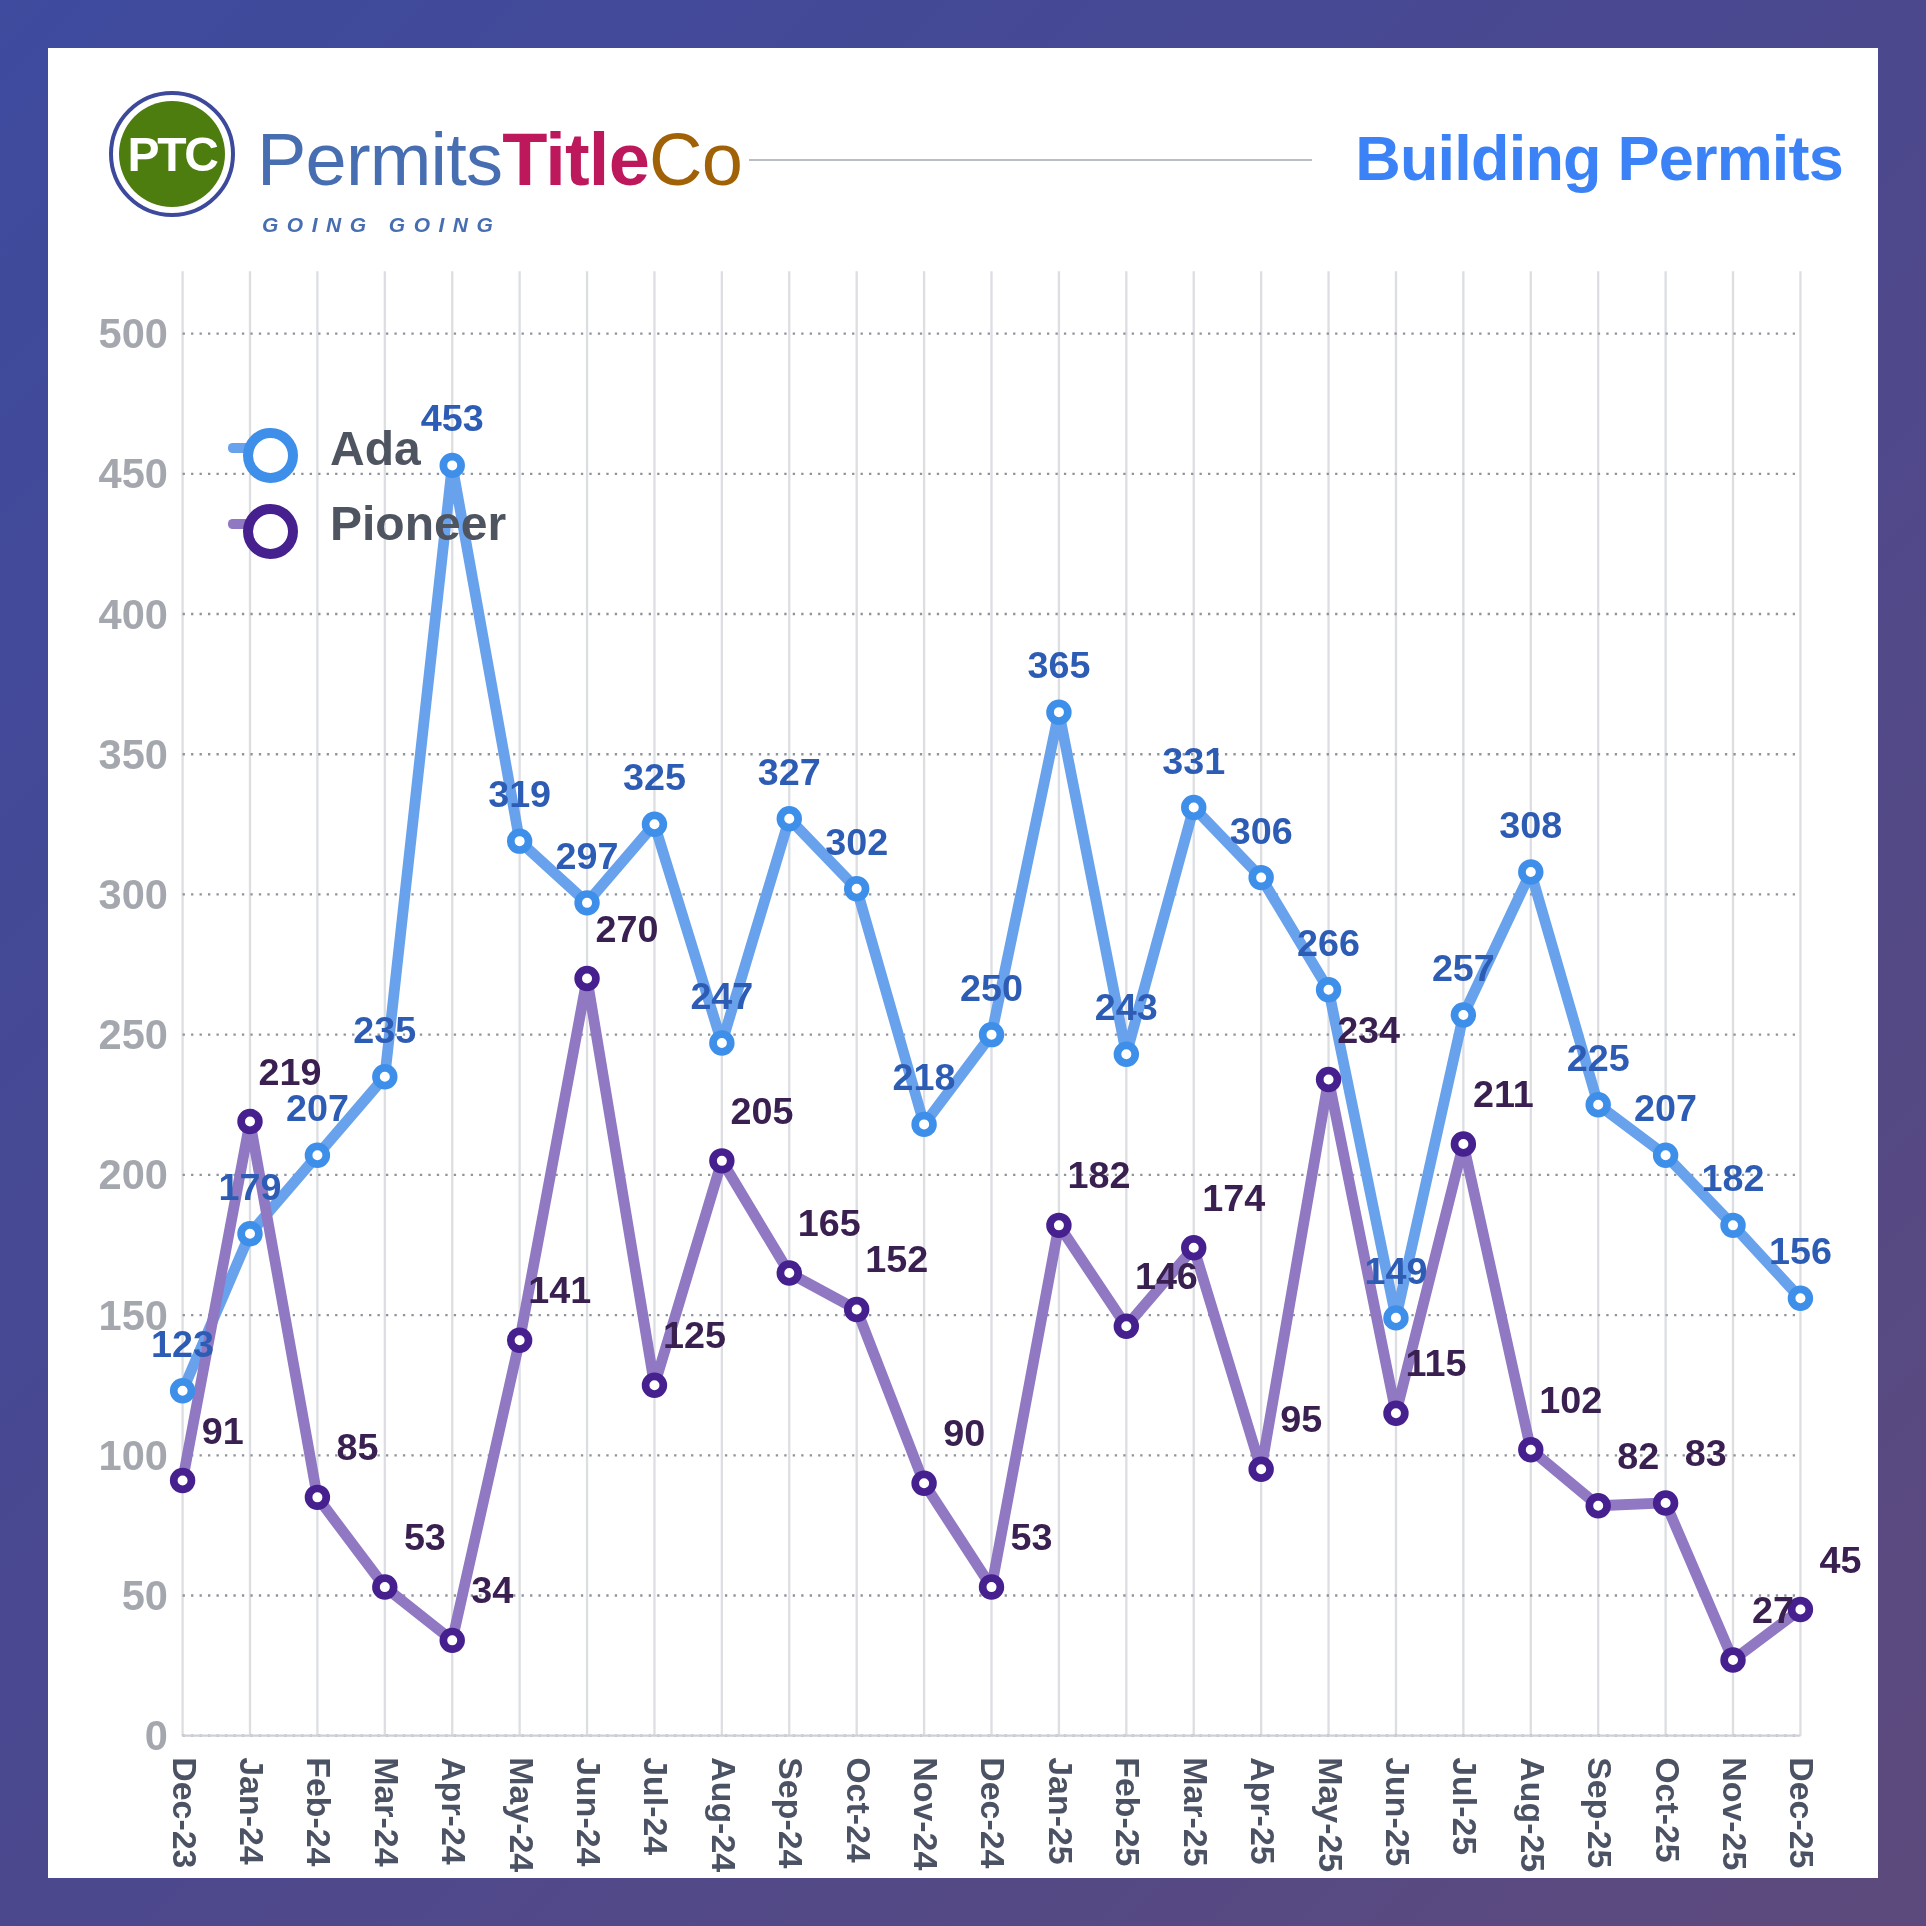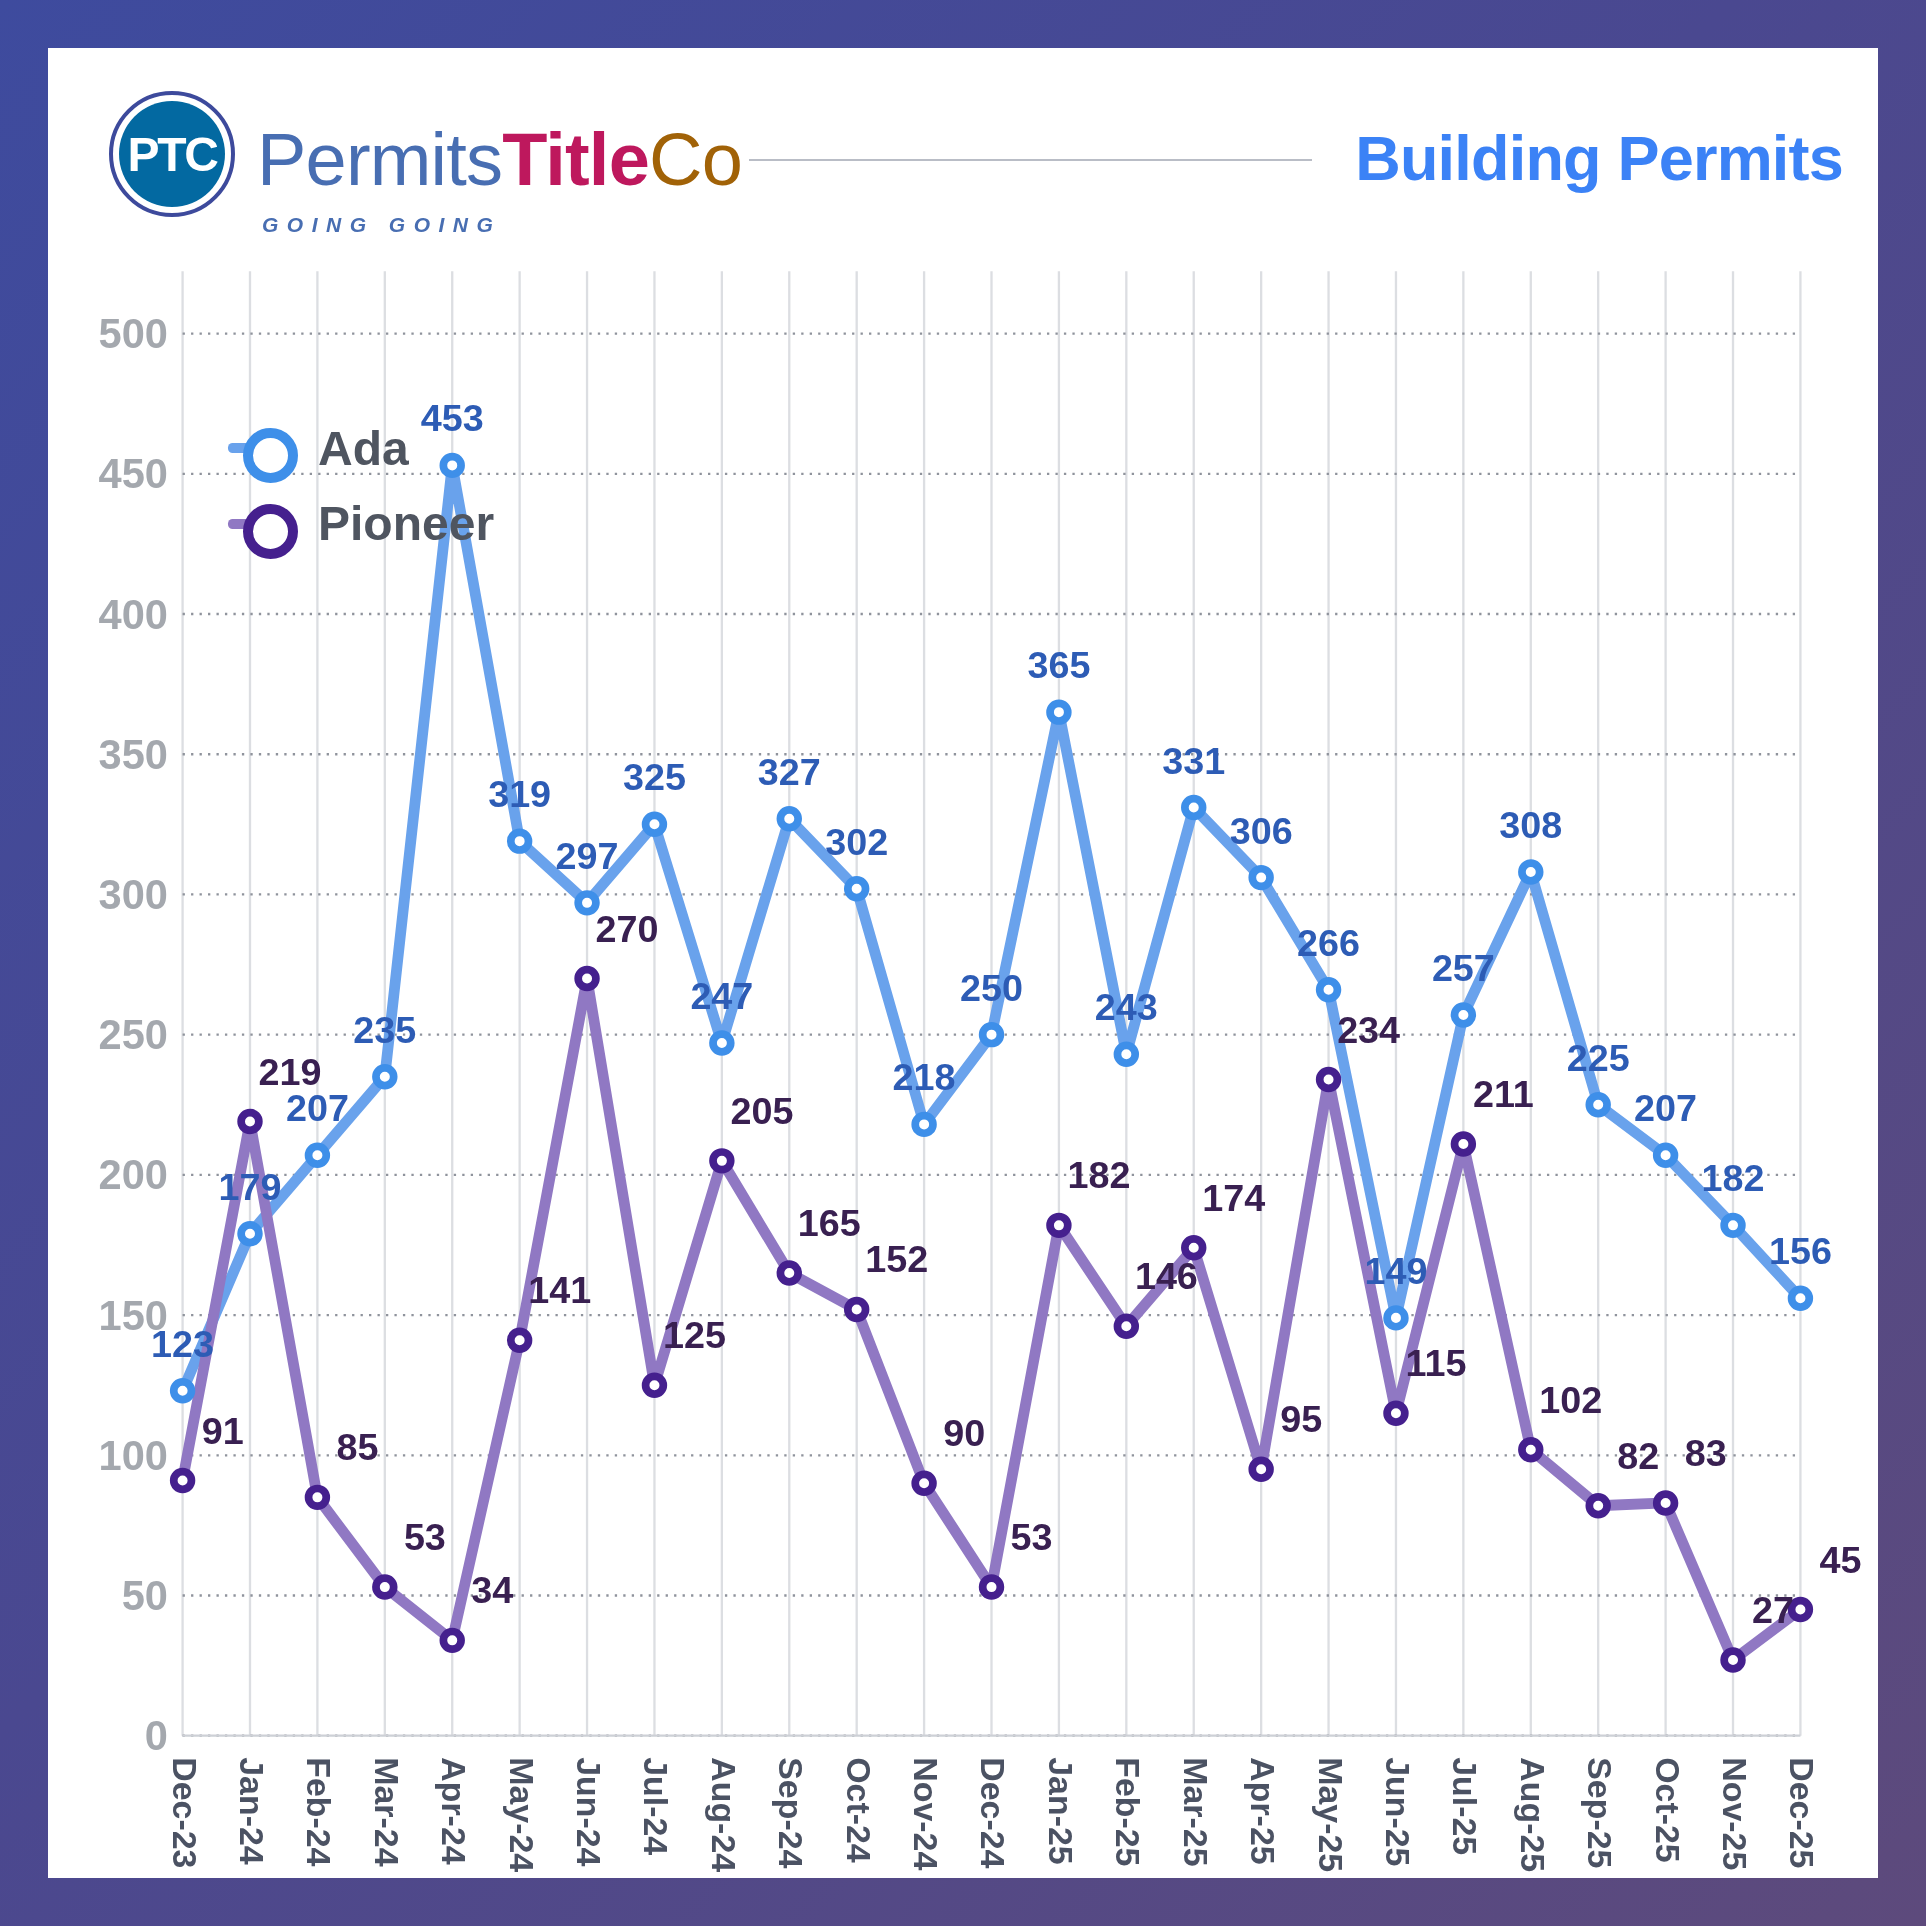--- a/index.html
+++ b/index.html
@@ -12,21 +12,21 @@
     position:absolute;left:48px;top:48px;right:48px;bottom:48px;
     background:#ffffff;
   }
   
   .logo-badge{
     position:absolute;left:109px;top:91px;width:126px;height:126px;
     border:4.6px solid #3d4a9c;border-radius:50%;
     display:flex;align-items:center;justify-content:center;box-sizing:border-box;
   }
   .logo-badge .disc{
-    width:106px;height:106px;border-radius:50%;background:#0369a1;
+    width:106px;height:106px;border-radius:50%;background:#4d7c0f;
     display:flex;align-items:center;justify-content:center;
   }
   .logo-badge .disc span{
     color:#ffffff;font-weight:700;font-size:48px;letter-spacing:-2.3px;
   }
   .brand{
     position:absolute;left:257px;top:123px;line-height:1;white-space:nowrap;
     font-size:74px;letter-spacing:-0.8px;
   }
   .brand .p1{color:#486eb2;font-weight:400;}
@@ -38,21 +38,21 @@
   }
   .divider{
     position:absolute;left:749px;top:159px;width:563px;height:2.3px;background:#b9bdc6;
   }
   .chart-title{
     position:absolute;right:83px;top:122px;
     font-size:63px;font-weight:700;color:#3b82f6;letter-spacing:-0.8px;white-space:nowrap;
   }
   
   .legend{position:absolute;left:228px;top:421px;display:flex;flex-direction:column;gap:21.6px;}
-  .legend-row{display:flex;align-items:center;gap:24px;height:54px;}
+  .legend-row{display:flex;align-items:center;gap:36px;height:54px;}
   .legend-marker{position:relative;width:66px;height:54px;flex:0 0 auto;}
   .legend-marker .stub{
     position:absolute;left:0;top:22.3px;width:66px;height:10px;border-radius:4.6px;
   }
   .legend-marker .ring{
     position:absolute;left:15.4px;top:7px;width:35px;height:35px;border-radius:50%;
     background:#ffffff;border:10.8px solid #000;box-sizing:content-box;
   }
   .legend-label{font-size:48px;font-weight:700;color:#4f5560;}
   

